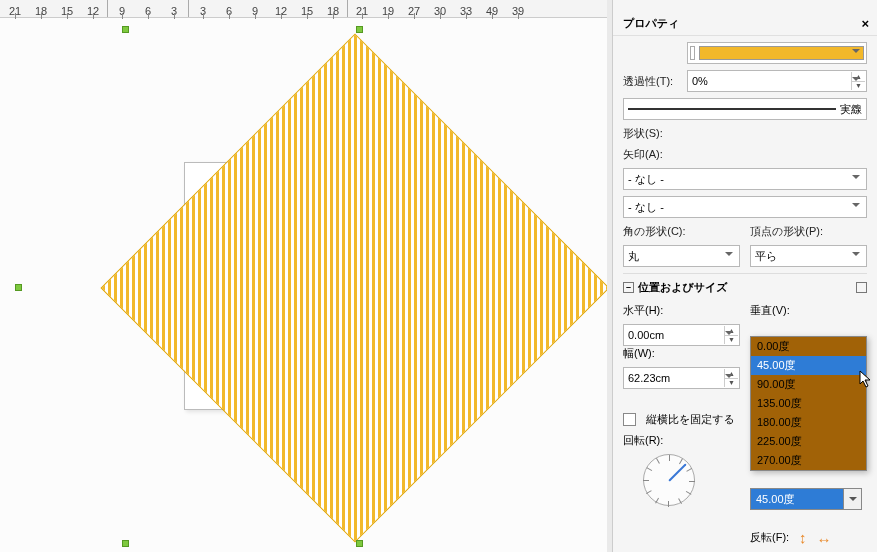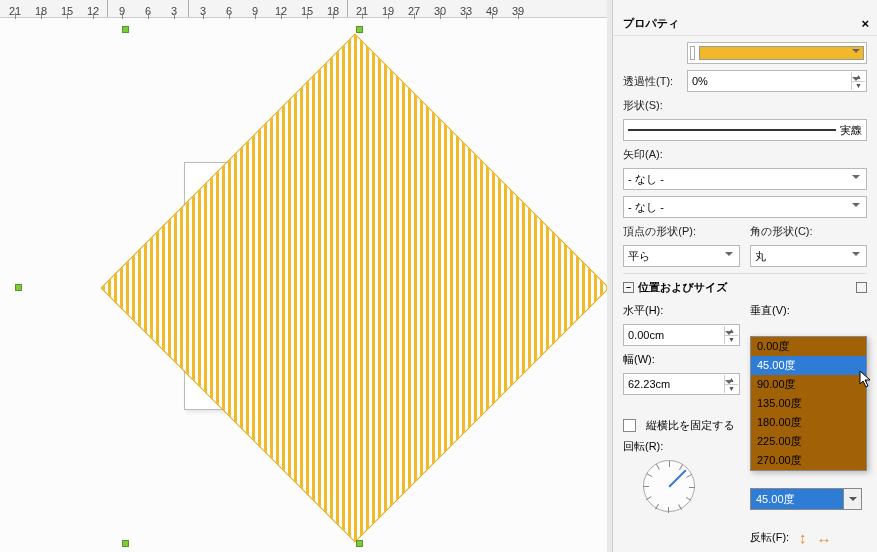--- a/index.html
+++ b/index.html
@@ -125,58 +125,58 @@
       <div class="input spin field">
         <span>0%</span>
         <div class="arrows">
             <div>▲</div>
             <div>▼</div>
           </div>
       </div>
     </div>
 
     <div class="row">
-        <div class="label">形状(S):</div>
-      </div>
-    <div class="row">
       <div class="select field">
         <span class="line-preview"></span>
         <span>実線</span>
       </div>
     </div>
+    <div class="row">
+        <div class="label">形状(S):</div>
+      </div>
 
     <div class="row">
         <div class="label">矢印(A):</div>
       </div>
     <div class="row">
         <div class="select field">
           <span>- なし -</span>
         </div>
       </div>
     <div class="row">
         <div class="select field">
           <span>- なし -</span>
         </div>
       </div>
 
     <div class="two-col">
       <div>
         <div class="row">
+            <div class="label-wide">角の形状(C):</div>
+          </div>
+        <div class="select">
+            <span>丸</span>
+          </div>
+      </div>
+      <div>
+        <div class="row">
             <div class="label-wide">頂点の形状(P):</div>
           </div>
         <div class="select">
             <span>平ら</span>
-          </div>
-      </div>
-      <div>
-        <div class="row">
-            <div class="label-wide">角の形状(C):</div>
-          </div>
-        <div class="select">
-            <span>丸</span>
           </div>
       </div>
     </div>
 
     <div class="section-head">
       <span class="toggle-box">–</span>
       <span>位置およびサイズ</span>
       <span class="more"></span>
     </div>
 
@@ -194,21 +194,21 @@
         </div>
       </div>
       <div>
         <div class="row">
             <span>垂直(V):</span>
           </div>
 
       </div>
     </div>
 
-    <div class="row" style="margin-top:6px;">
+    <div class="row" style="margin-top:0;">
         <span>幅(W):</span>
       </div>
     <div class="two-col">
       <div>
         <div class="input spin">
           <span>62.23cm</span>
           <div class="arrows">
               <div>▲</div>
               <div>▼</div>
             </div>

